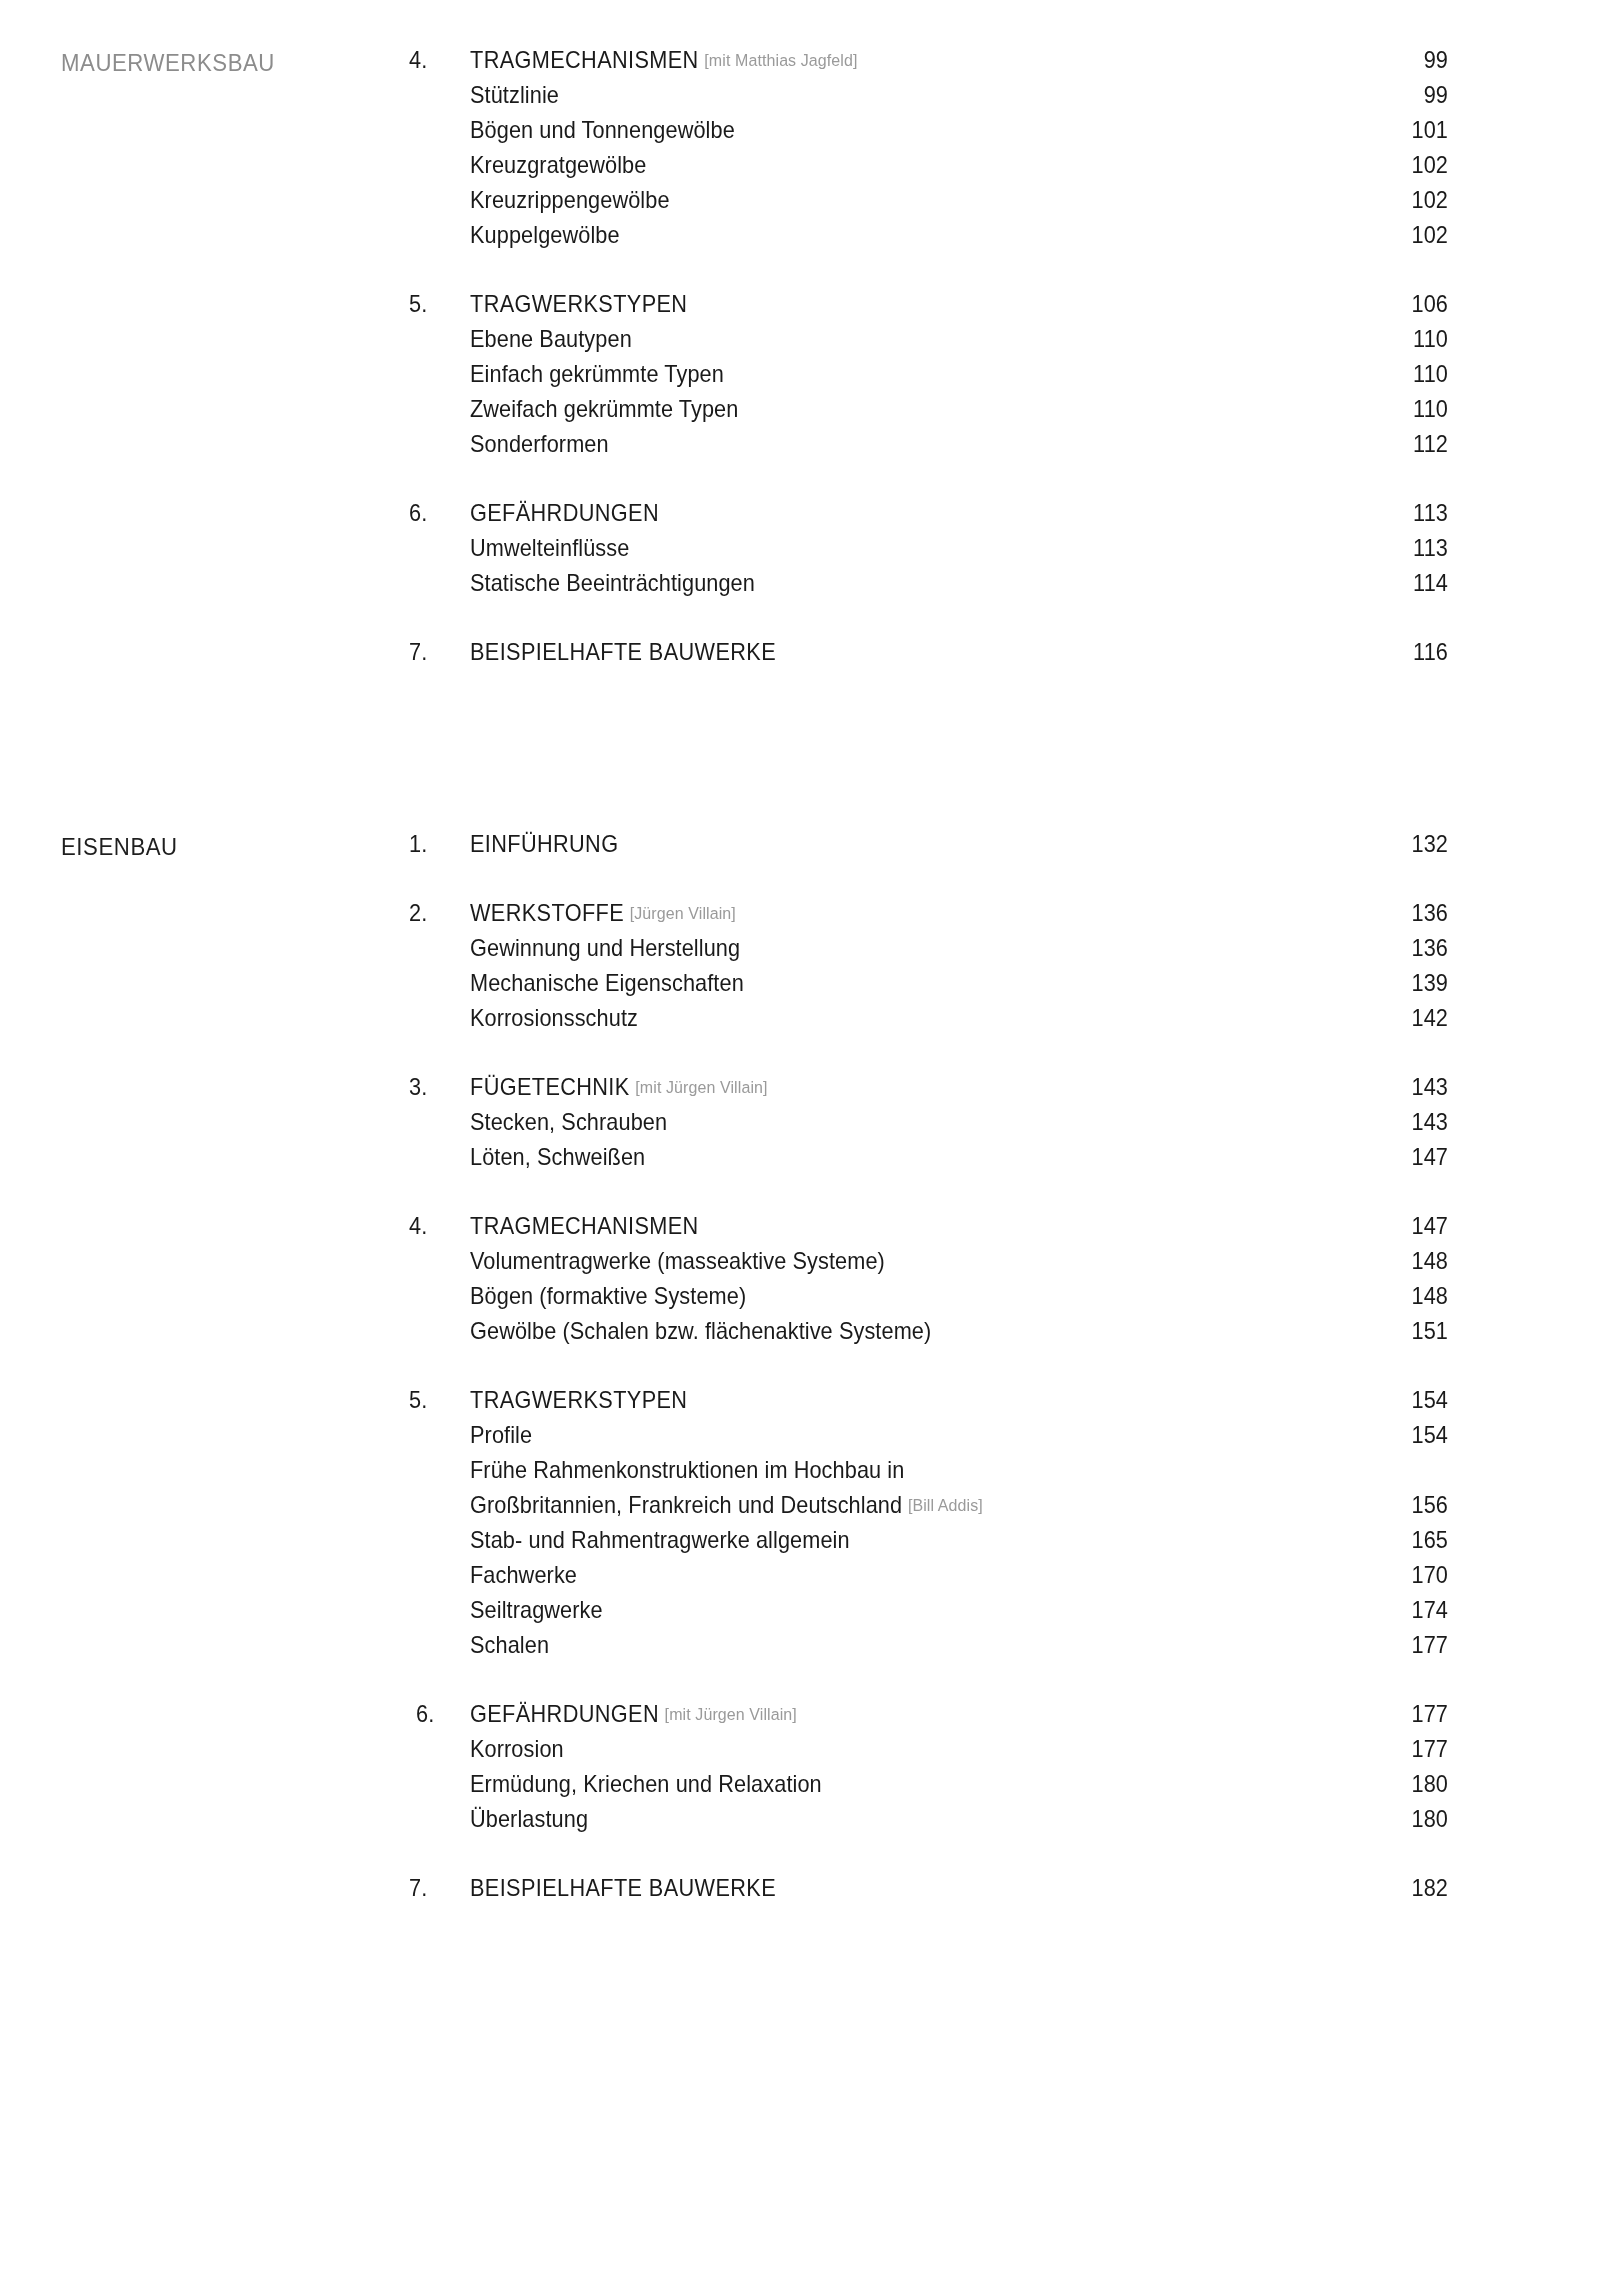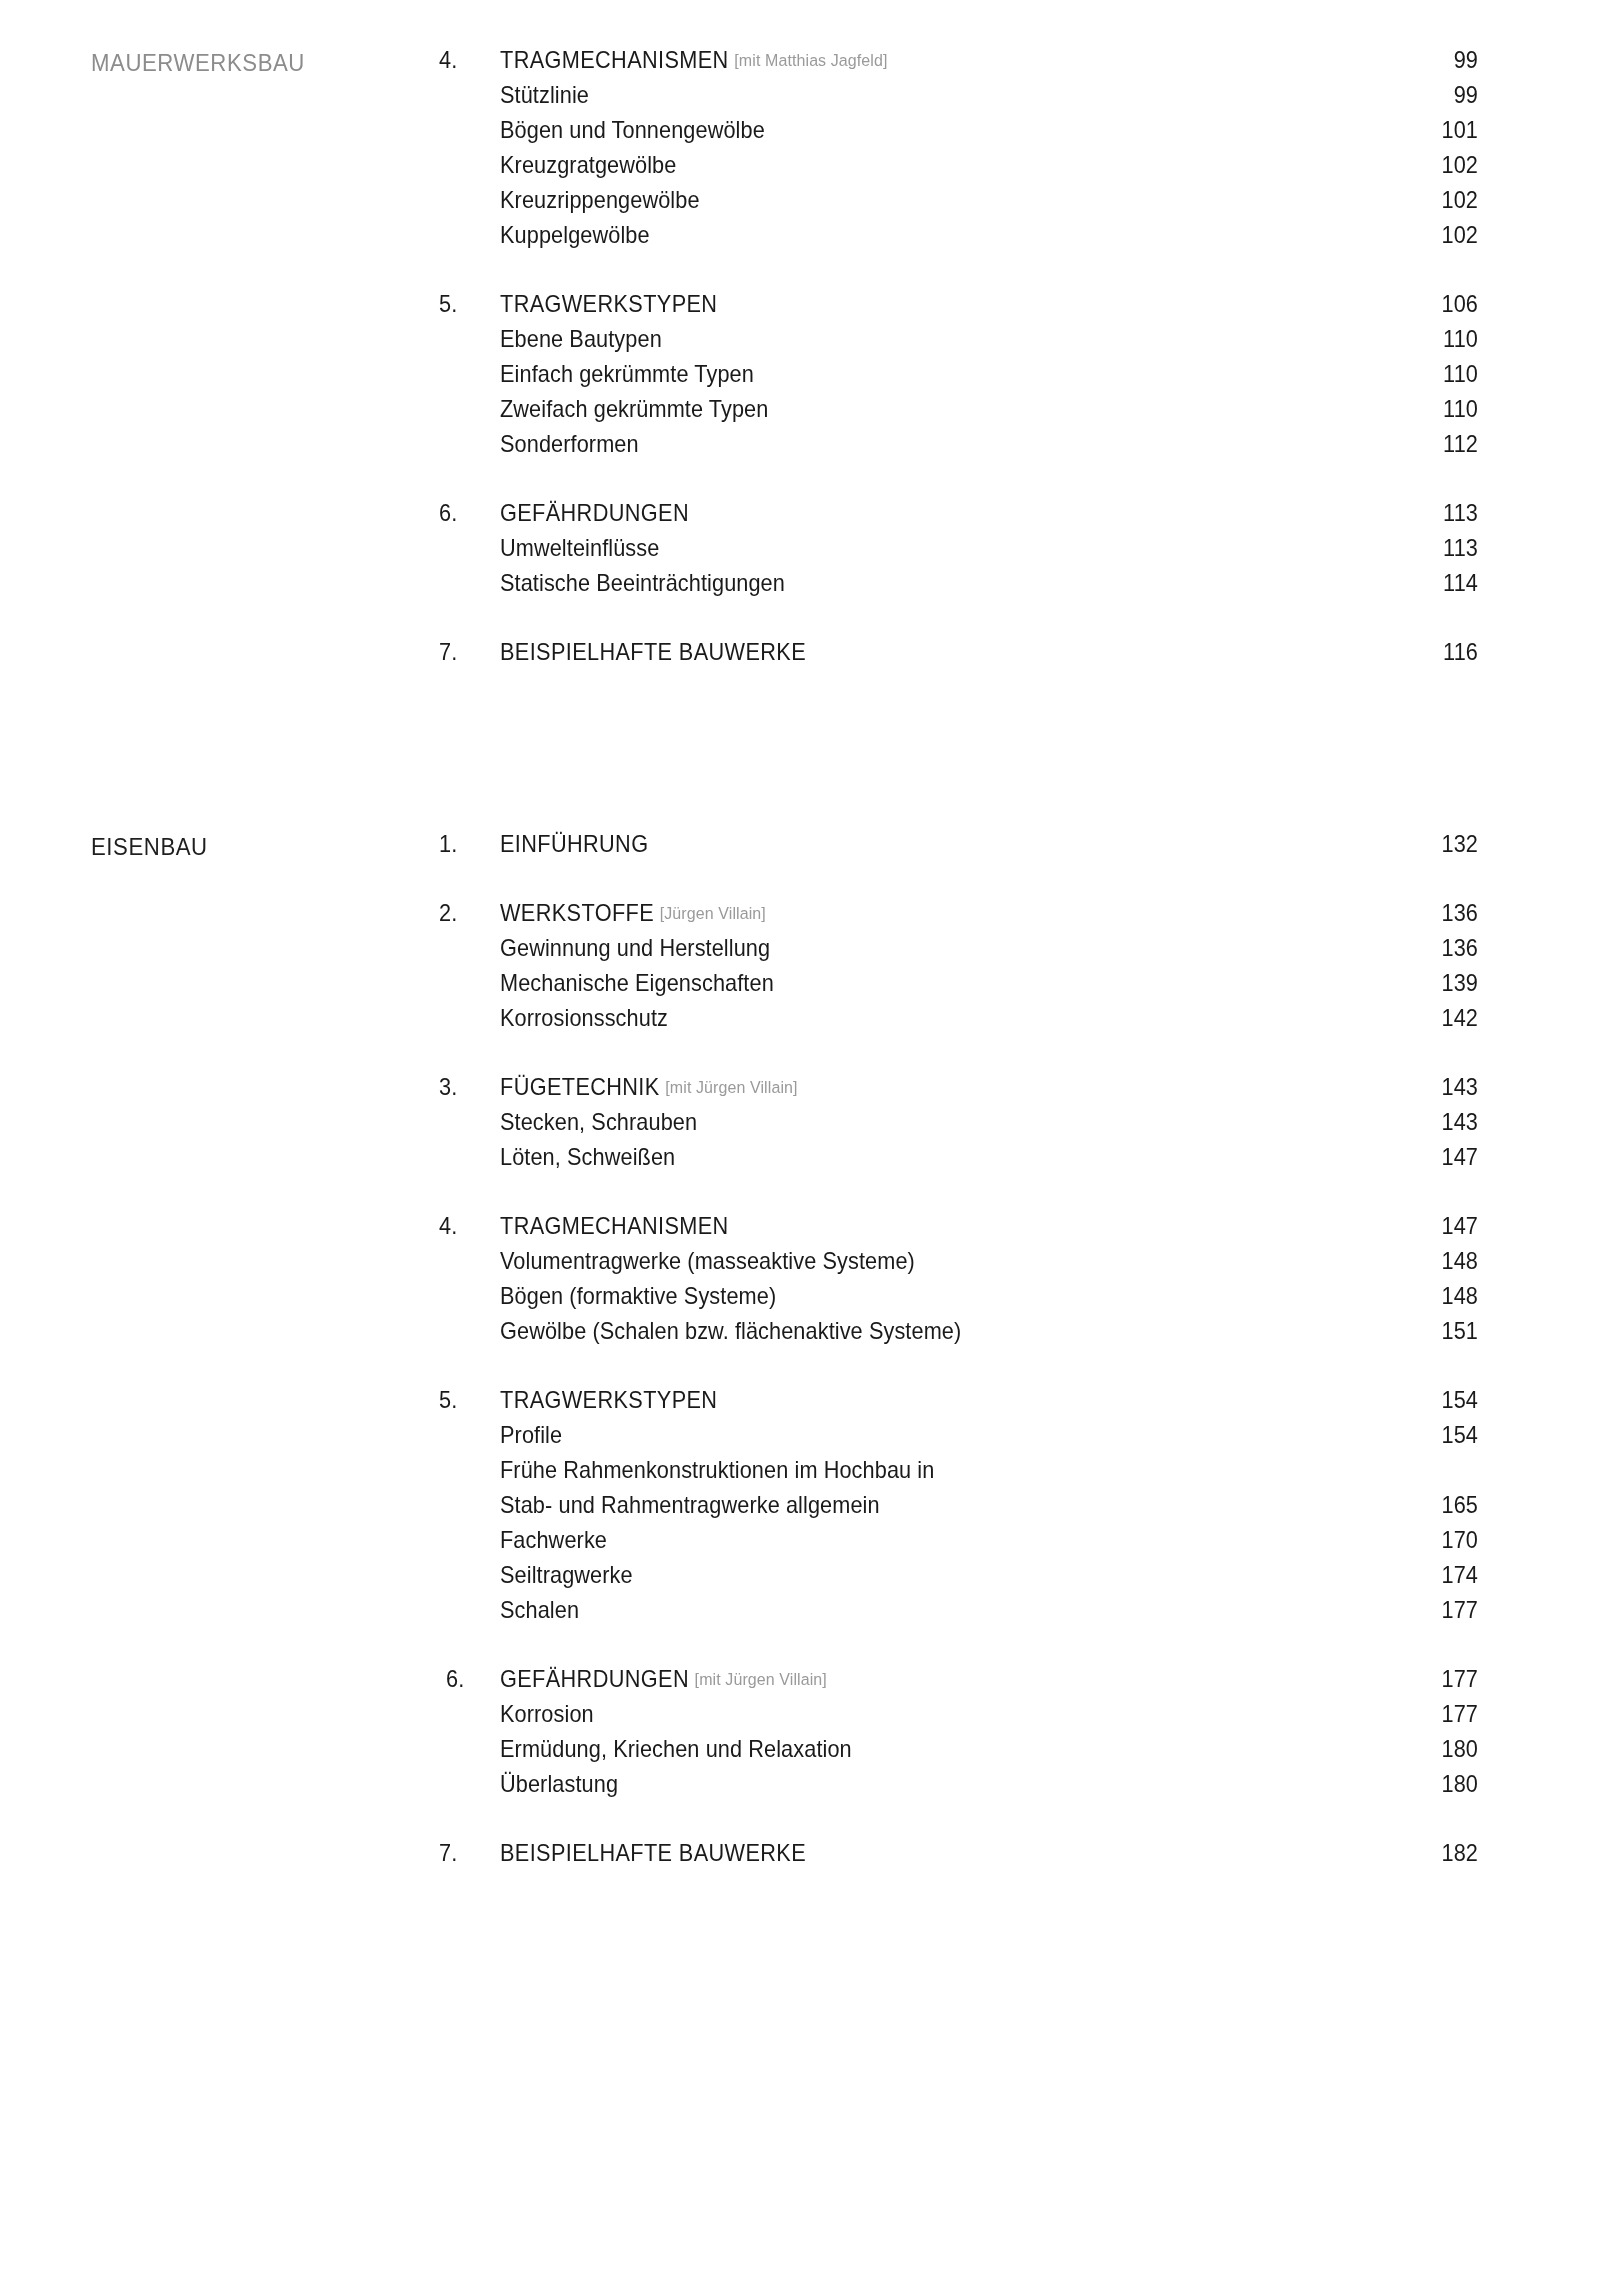--- a/index.html
+++ b/index.html
@@ -21,21 +21,20 @@
     position: relative;
     width: 1624px;
     height: 2295px;
     box-sizing: border-box;
   }
 
   
   .toc-block {
     position: relative;
     padding-left: 61px;
-    margin-left: 30px;
   }
   #block-0 { padding-top: 43px; }
   #block-1 { padding-top: 157px; }
 
   .block-inner {
     position: relative;
   }
 
   
   .discipline-label {
@@ -293,20 +292,25 @@
               <span class="row-text"><span>Profile</span></span>
               <span class="row-page">154</span>
             </div>
             <div class="toc-row cont">
               <span class="row-num"></span>
               <span class="row-text"><span>Frühe Rahmenkonstruktionen im Hochbau in</span></span>
               <span class="row-page"></span>
             </div>
             <div class="toc-row">
               <span class="row-num"></span>
+              <span class="row-text"><span>Großbritannien, Frankreich und Deutschland</span><span class="row-note">[Bill Addis]</span></span>
+              <span class="row-page">156</span>
+            </div>
+            <div class="toc-row">
+              <span class="row-num"></span>
               <span class="row-text"><span>Stab- und Rahmentragwerke allgemein</span></span>
               <span class="row-page">165</span>
             </div>
             <div class="toc-row">
               <span class="row-num"></span>
               <span class="row-text"><span>Fachwerke</span></span>
               <span class="row-page">170</span>
             </div>
             <div class="toc-row">
               <span class="row-num"></span>

